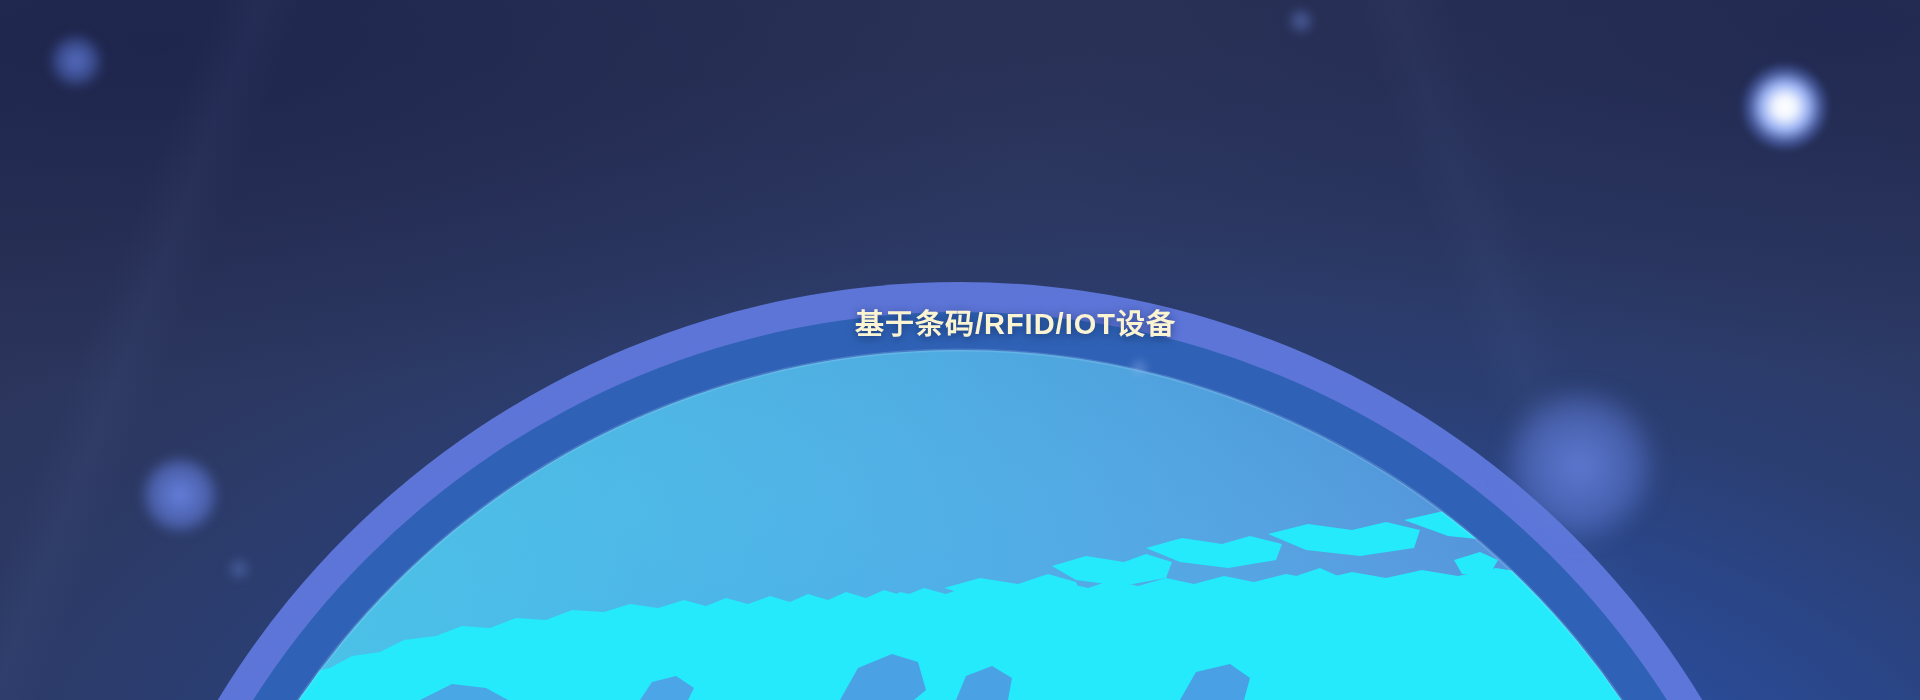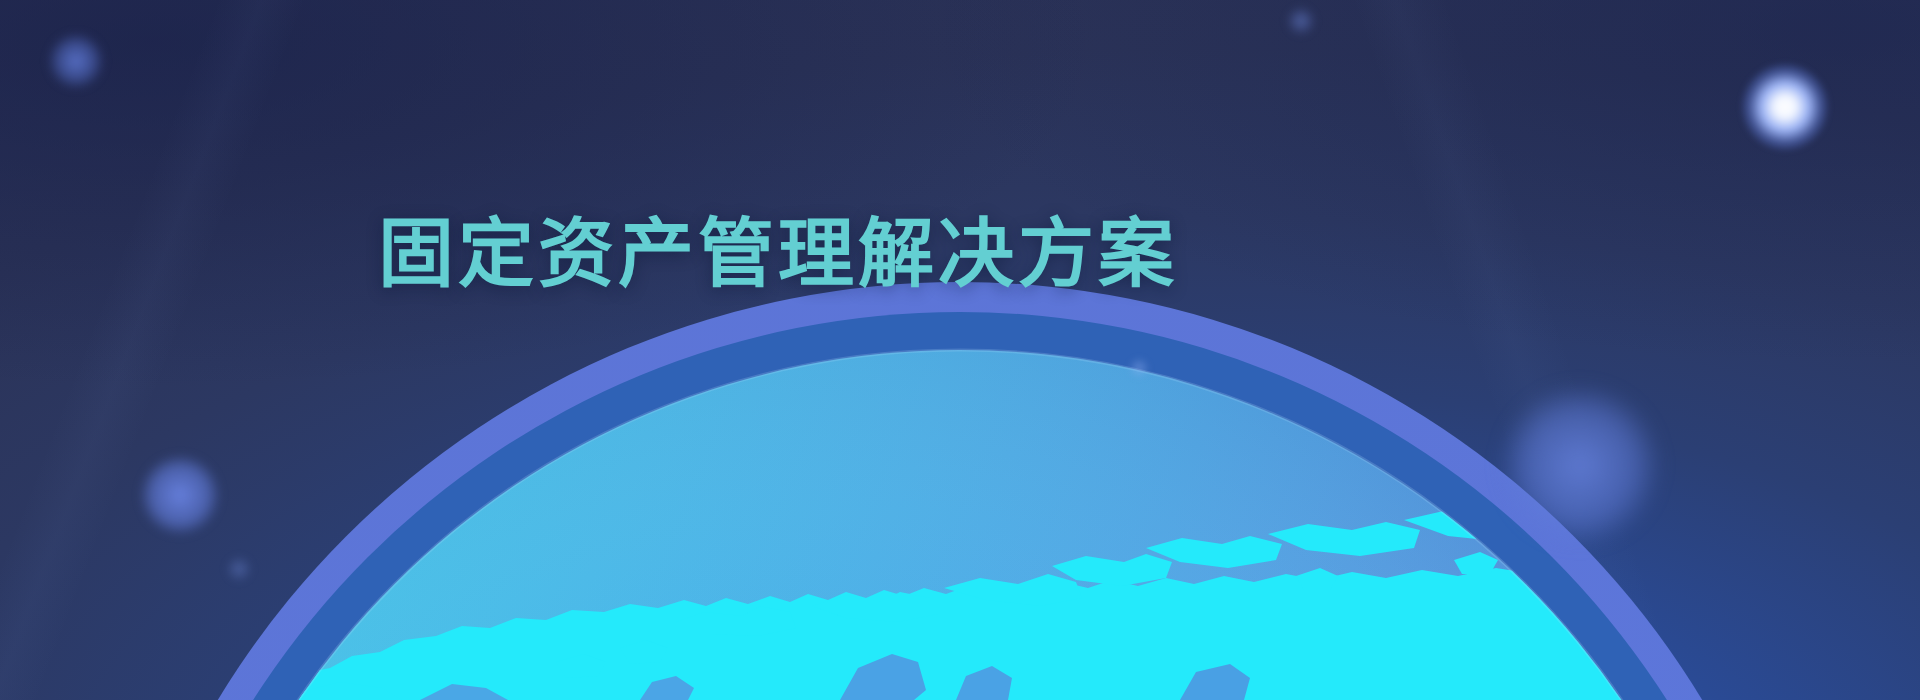--- a/index.html
+++ b/index.html
@@ -224,18 +224,18 @@
 
       <circle cx="960" cy="1150" r="800" fill="none" stroke="rgba(180,225,255,0.20)" stroke-width="3"></circle>
     </svg>
   </div>
 
   <div class="orb orb-c"></div>
   <div class="orb orb-f"></div>
   <div class="orb orb-d"></div>
 
 
-  <div class="headline-block">
-    <span class="headline">固定资产管理解决方案</span>
+
+  <div class="subhead-block">
+    <span class="subhead">基于条码/RFID/IOT设备</span>
   </div>
 
-
 </div>
 
 </body></html>

